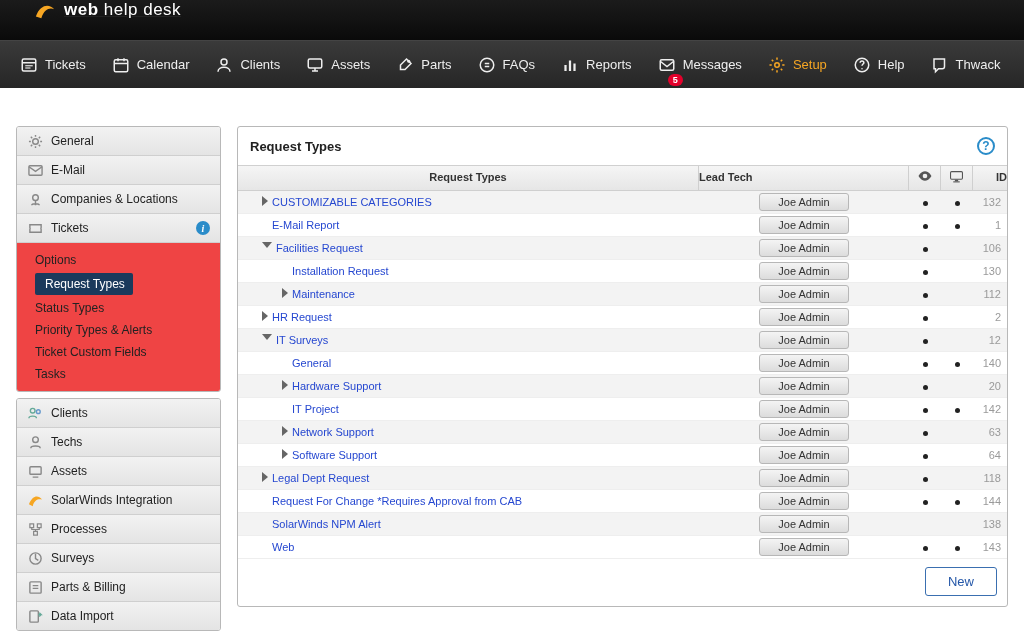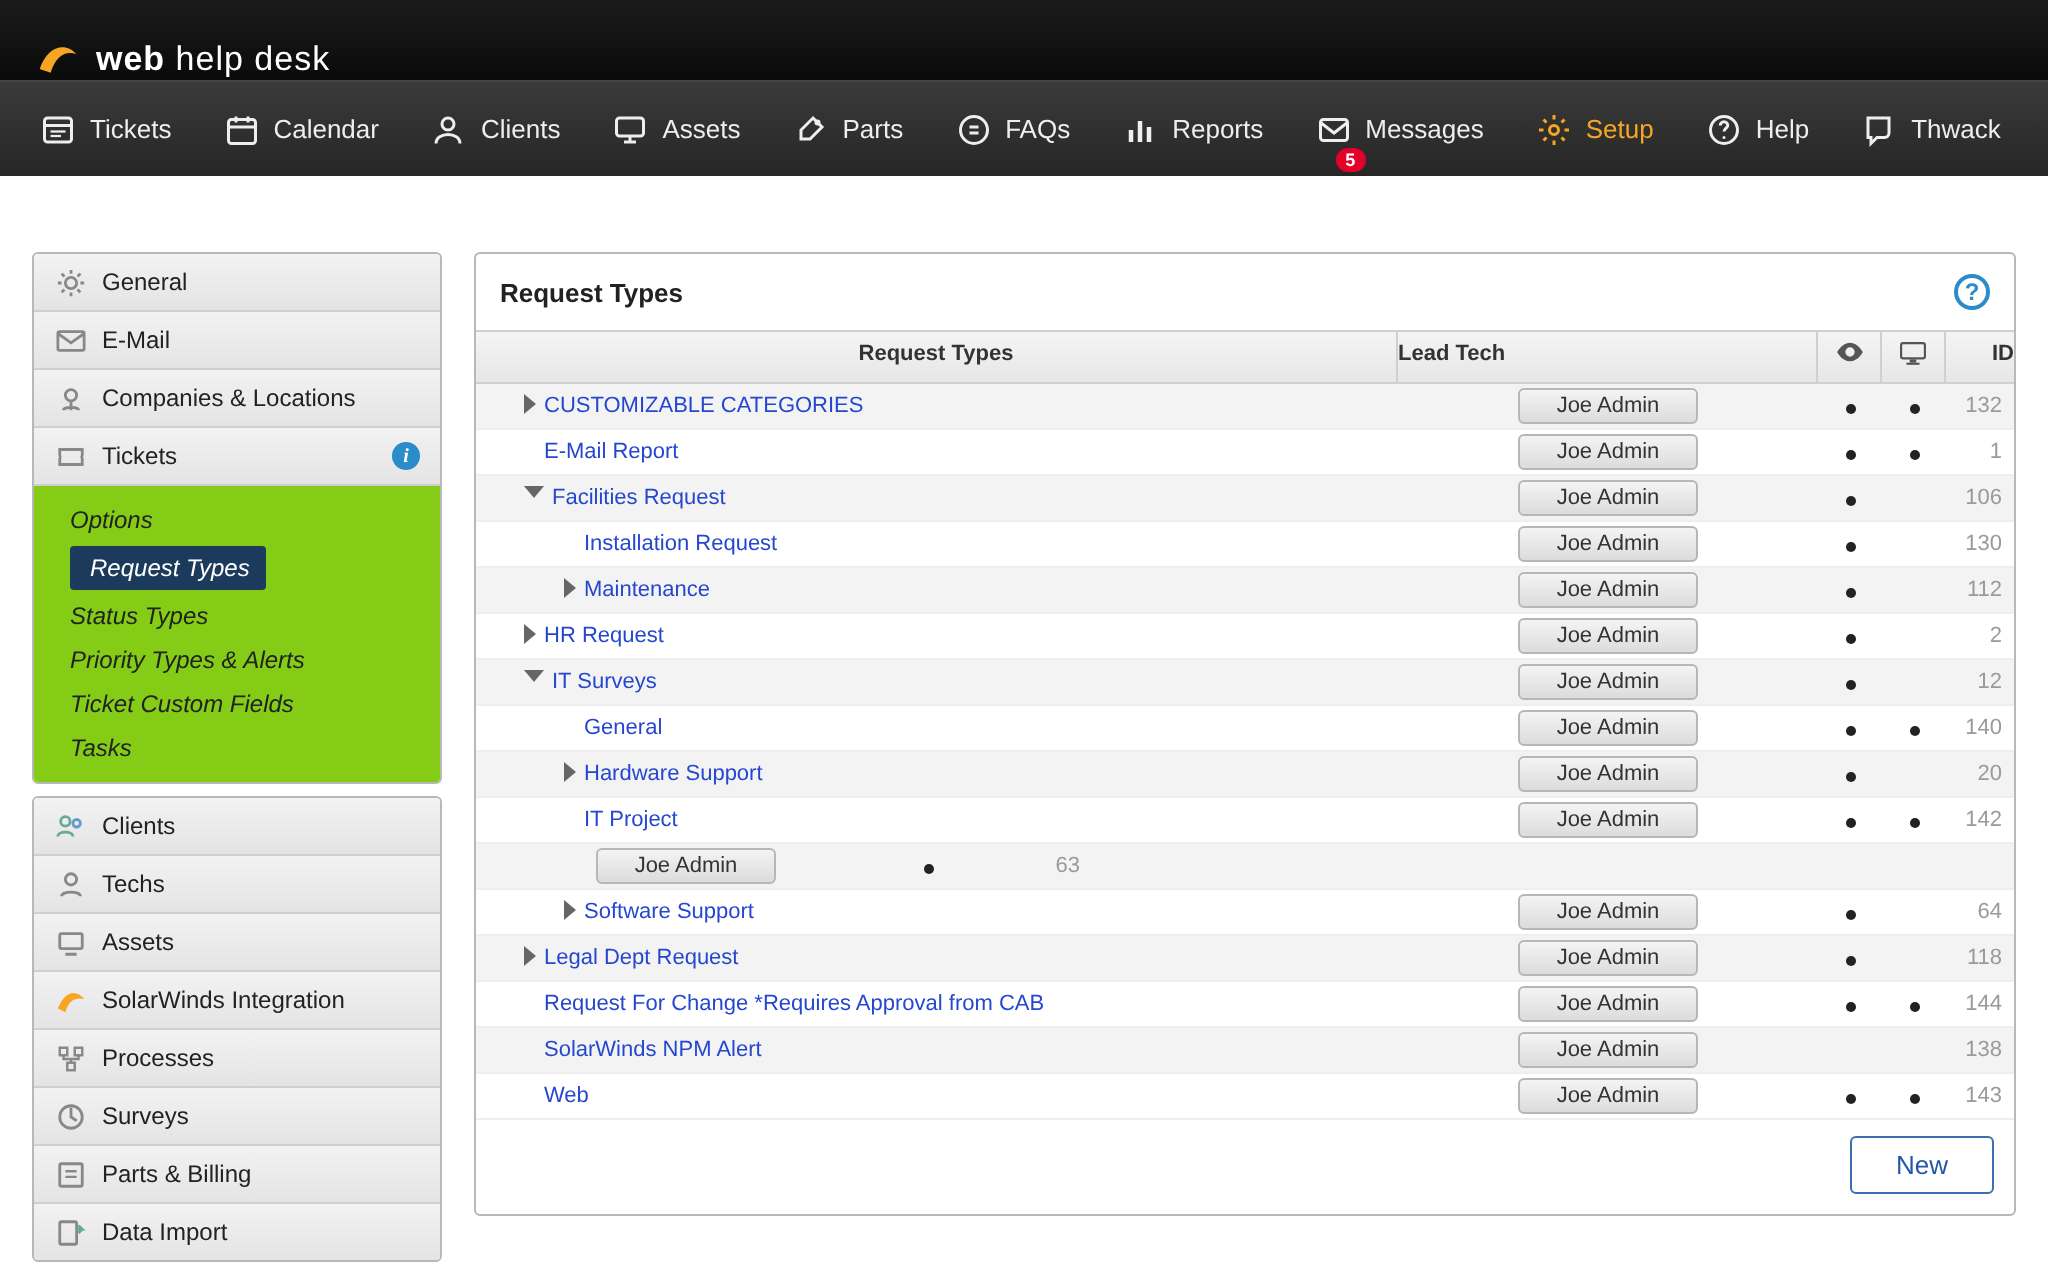--- a/index.html
+++ b/index.html
@@ -1,19 +1,19 @@
 <!DOCTYPE html>
 <html><head>
 <meta charset="utf-8">
 <style>
   * { box-sizing: border-box; margin: 0; padding: 0; }
   body { font-family: "Lucida Grande", Arial, sans-serif; font-size: 12px; background: #fff; color: #222; width:1024px; height:640px; overflow:hidden; }
   
   
-  .brandbar { background: linear-gradient(#1b1b1b,#0a0a0a); height:40px; display:flex; align-items:flex-end; padding:0 18px; }
+  .brandbar { background: linear-gradient(#1b1b1b,#0a0a0a); height:40px; display:flex; align-items:flex-start; padding:0 34px;text-decoration:underline; }
   .brandbar .logo-swoosh { width:22px; height:22px; margin-right:8px; }
   .brandbar .brand-text { color:#fff; font-size:17px; font-weight:600; letter-spacing:.5px; }
   .brandbar .brand-text .thin { font-weight:300; }
   
   
   .navbar { background: linear-gradient(#3a3a3a,#262626); height:48px; display:flex; align-items:center; padding:0 10px; gap:6px; border-top:1px solid #444; }
   .nav-item { display:flex; align-items:center; gap:7px; padding:6px 10px; color:#eee; cursor:pointer; border-radius:3px; position:relative; }
   .nav-item.active { color:#f6a623; }
   .nav-item .nicon { width:18px; height:18px; display:flex; align-items:center; justify-content:center; }
   .nav-item .nicon svg { width:18px; height:18px; }
@@ -24,21 +24,21 @@
   .content { display:flex; padding:14px 16px 0 16px; gap:16px; height:calc(100% - 88px);margin-top:24px; }
   
   
   .sidebar { width:205px; flex-shrink:0; }
   .side-group { border:1px solid #b8b8b8; border-radius:3px; background:#fff; margin-bottom:6px; overflow:hidden; }
   .side-item { display:flex; align-items:center; gap:8px; padding:6px 10px; background:linear-gradient(#f2f2f2,#e4e4e4); border-bottom:1px solid #cfcfcf; cursor:pointer; color:#222; font-size:12px; position:relative; }
   .side-item:last-child { border-bottom:none; }
   .side-item .sicon { width:16px; height:16px; display:flex; align-items:center; justify-content:center; flex-shrink:0; }
   .side-item .sicon svg { width:15px; height:15px; }
   .side-item .info { margin-left:auto; width:14px; height:14px; border-radius:50%; background:#2a8cc9; color:#fff; font-size:10px; display:flex; align-items:center; justify-content:center; font-weight:bold; font-style:italic; font-family:Georgia,serif; }
-  .side-sub { background:#84cc16; padding:6px 0;font-style:italic; }
+  .side-sub { background:#ef4444; padding:6px 0; }
   .side-sub .sub-link { padding:4px 10px 4px 18px; font-size:12px; cursor:pointer; color:#222; }
   .side-sub .sub-link.selected { background:#1b3a5c; color:#fff; border-radius:2px; margin:0 4px; padding-left:10px; padding-right:8px; display:inline-block; }
   .side-sub .sub-row { padding:2px 0 2px 14px; }
   
   
   .main { flex:1; min-width:0; }
   .panel { border:1px solid #b8b8b8; border-radius:3px; background:#fff; }
   .panel-header { display:flex; align-items:center; padding:10px 12px; border-bottom:1px solid #d0d0d0; }
   .panel-header .ptitle { font-size:13px; font-weight:600; }
   .panel-header .help-circ {
@@ -454,20 +454,24 @@
             <div class="cell-name indent1">
               <span style="width:6px;display:inline-block"></span>
               <span>IT Project</span>
             </div>
             <div class="cell-tech"><span class="tech-btn">Joe Admin</span></div>
             <div class="cell-eye"><span class="dot"></span></div>
             <div class="cell-disp"><span class="dot"></span></div>
             <div class="cell-id">142</div>
           </div>
           <div class="trow">
+            <div class="cell-name indent1">
+              <span class="tri right"></span>
+              <span>Network Support</span>
+            </div>
             <div class="cell-tech"><span class="tech-btn">Joe Admin</span></div>
             <div class="cell-eye"><span class="dot"></span></div>
             <div class="cell-disp"></div>
             <div class="cell-id">63</div>
           </div>
           <div class="trow">
             <div class="cell-name indent1">
               <span class="tri right"></span>
               <span>Software Support</span>
             </div>

